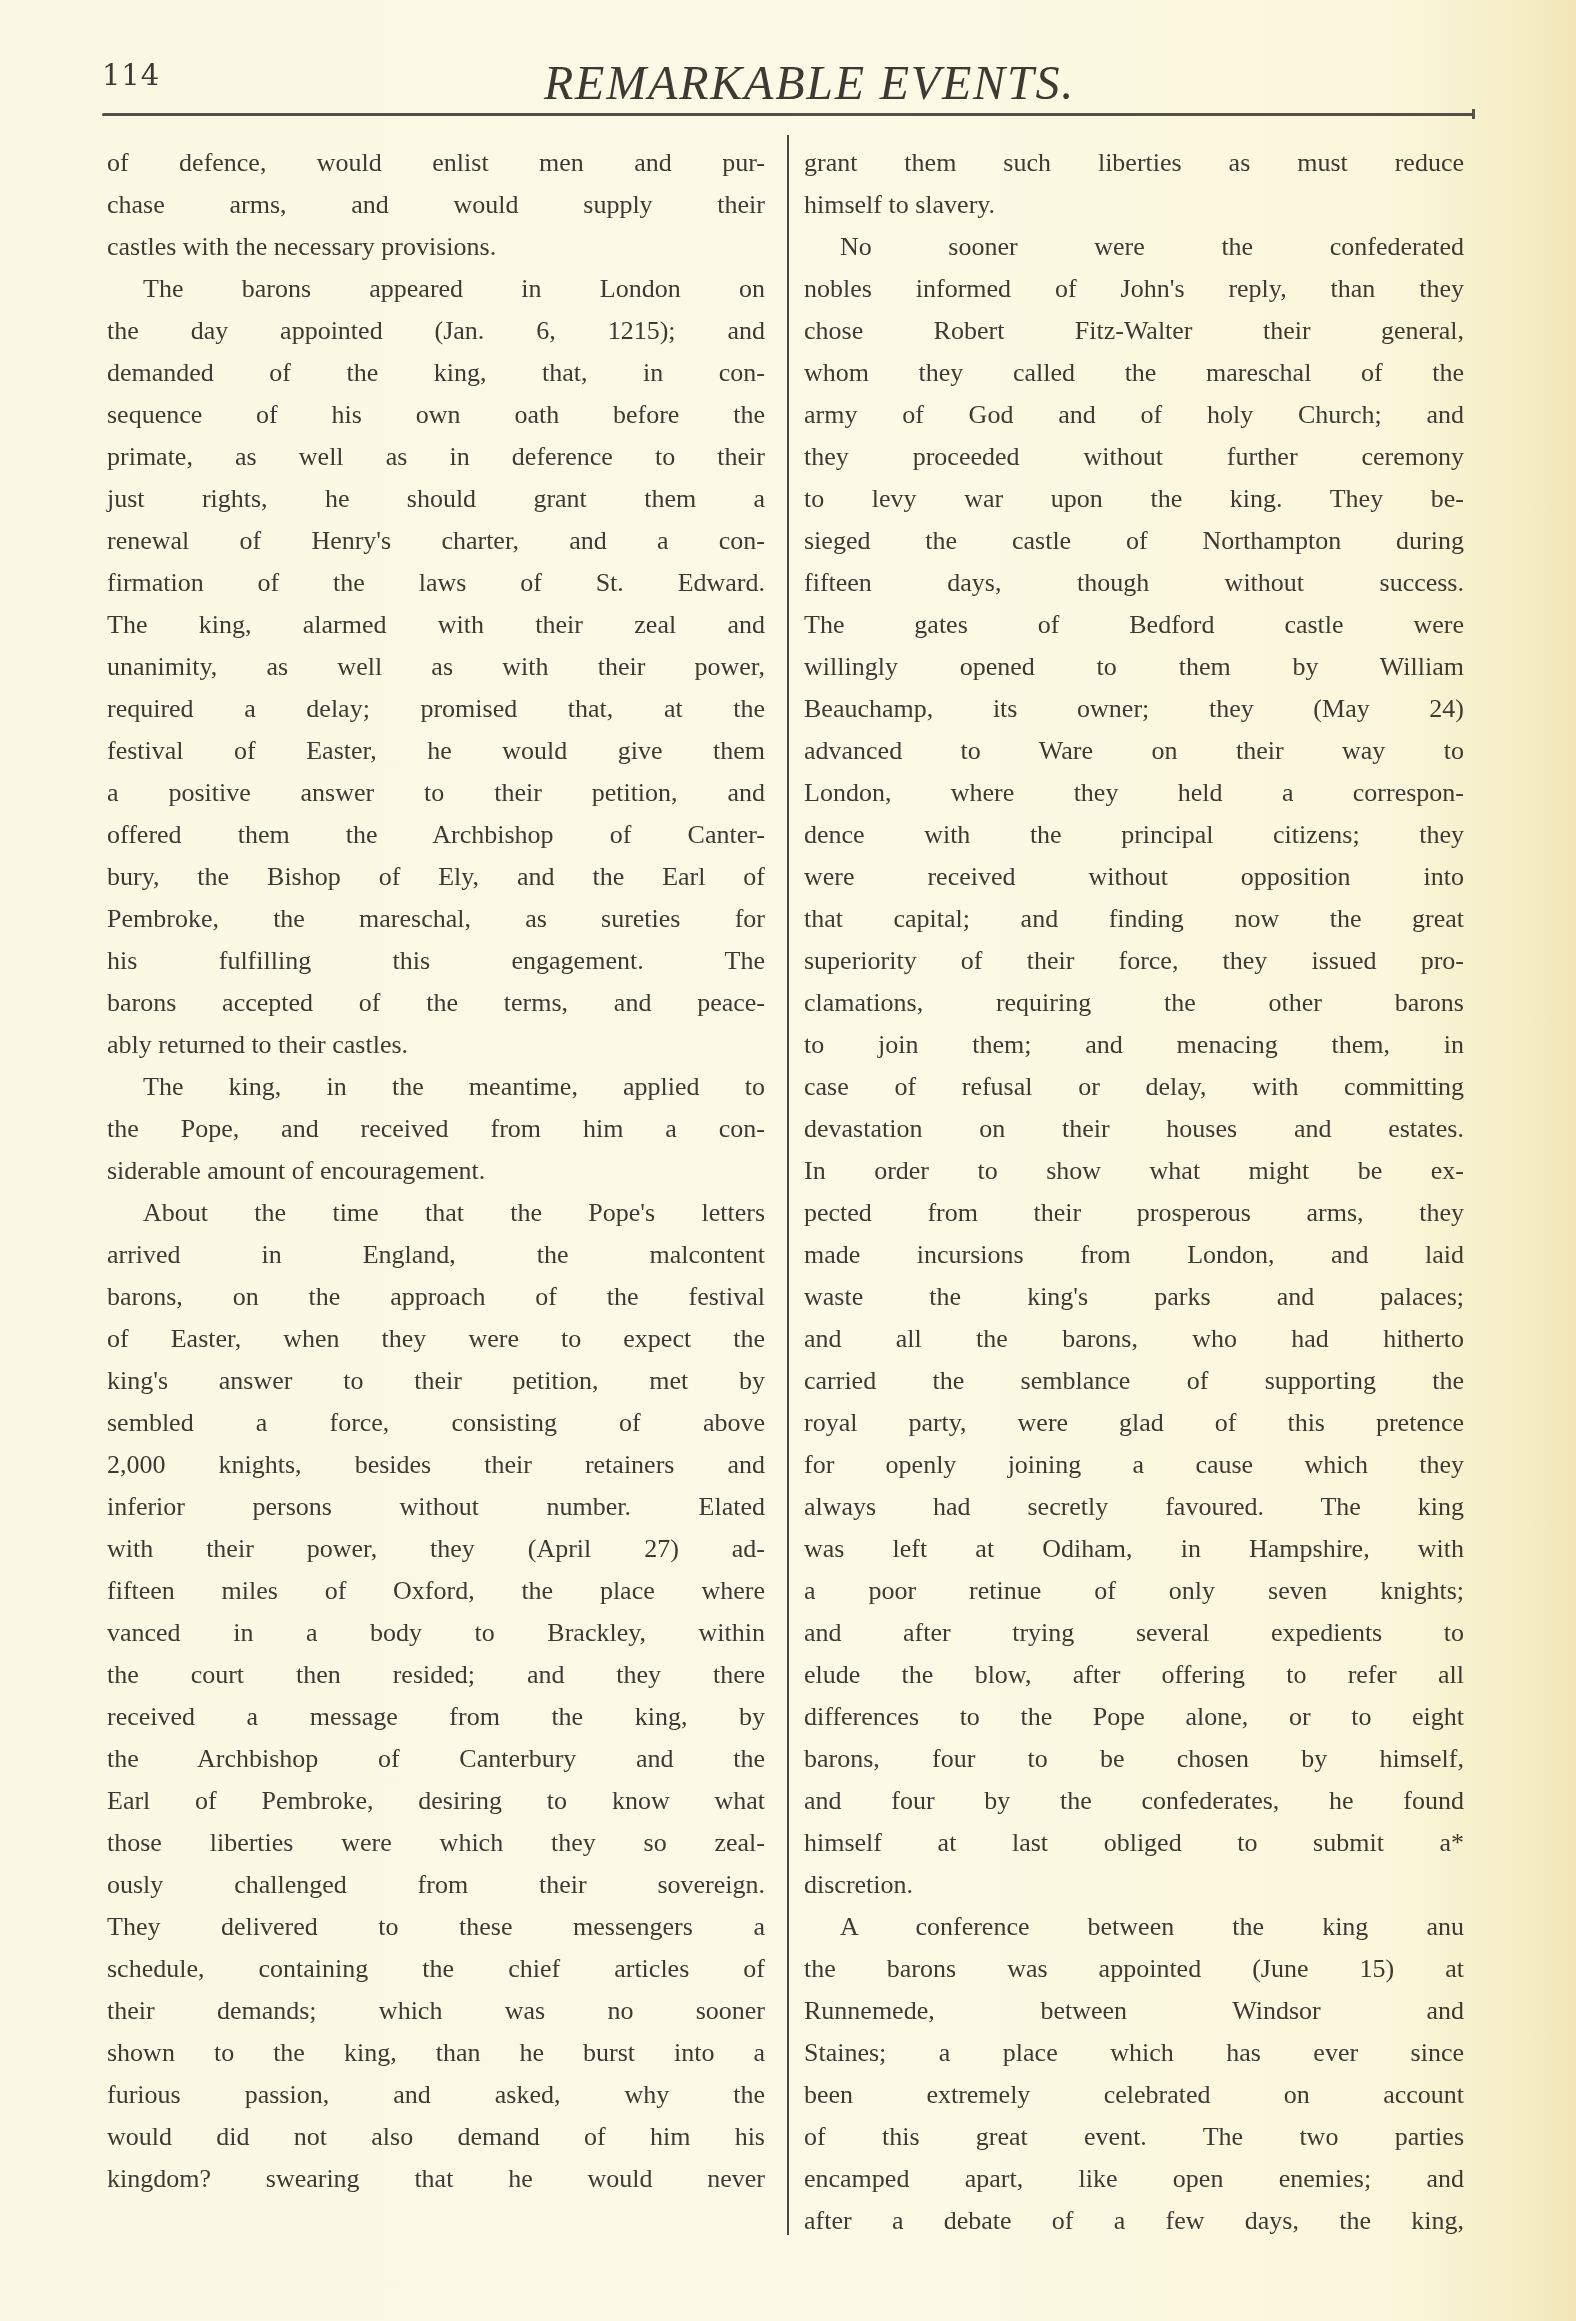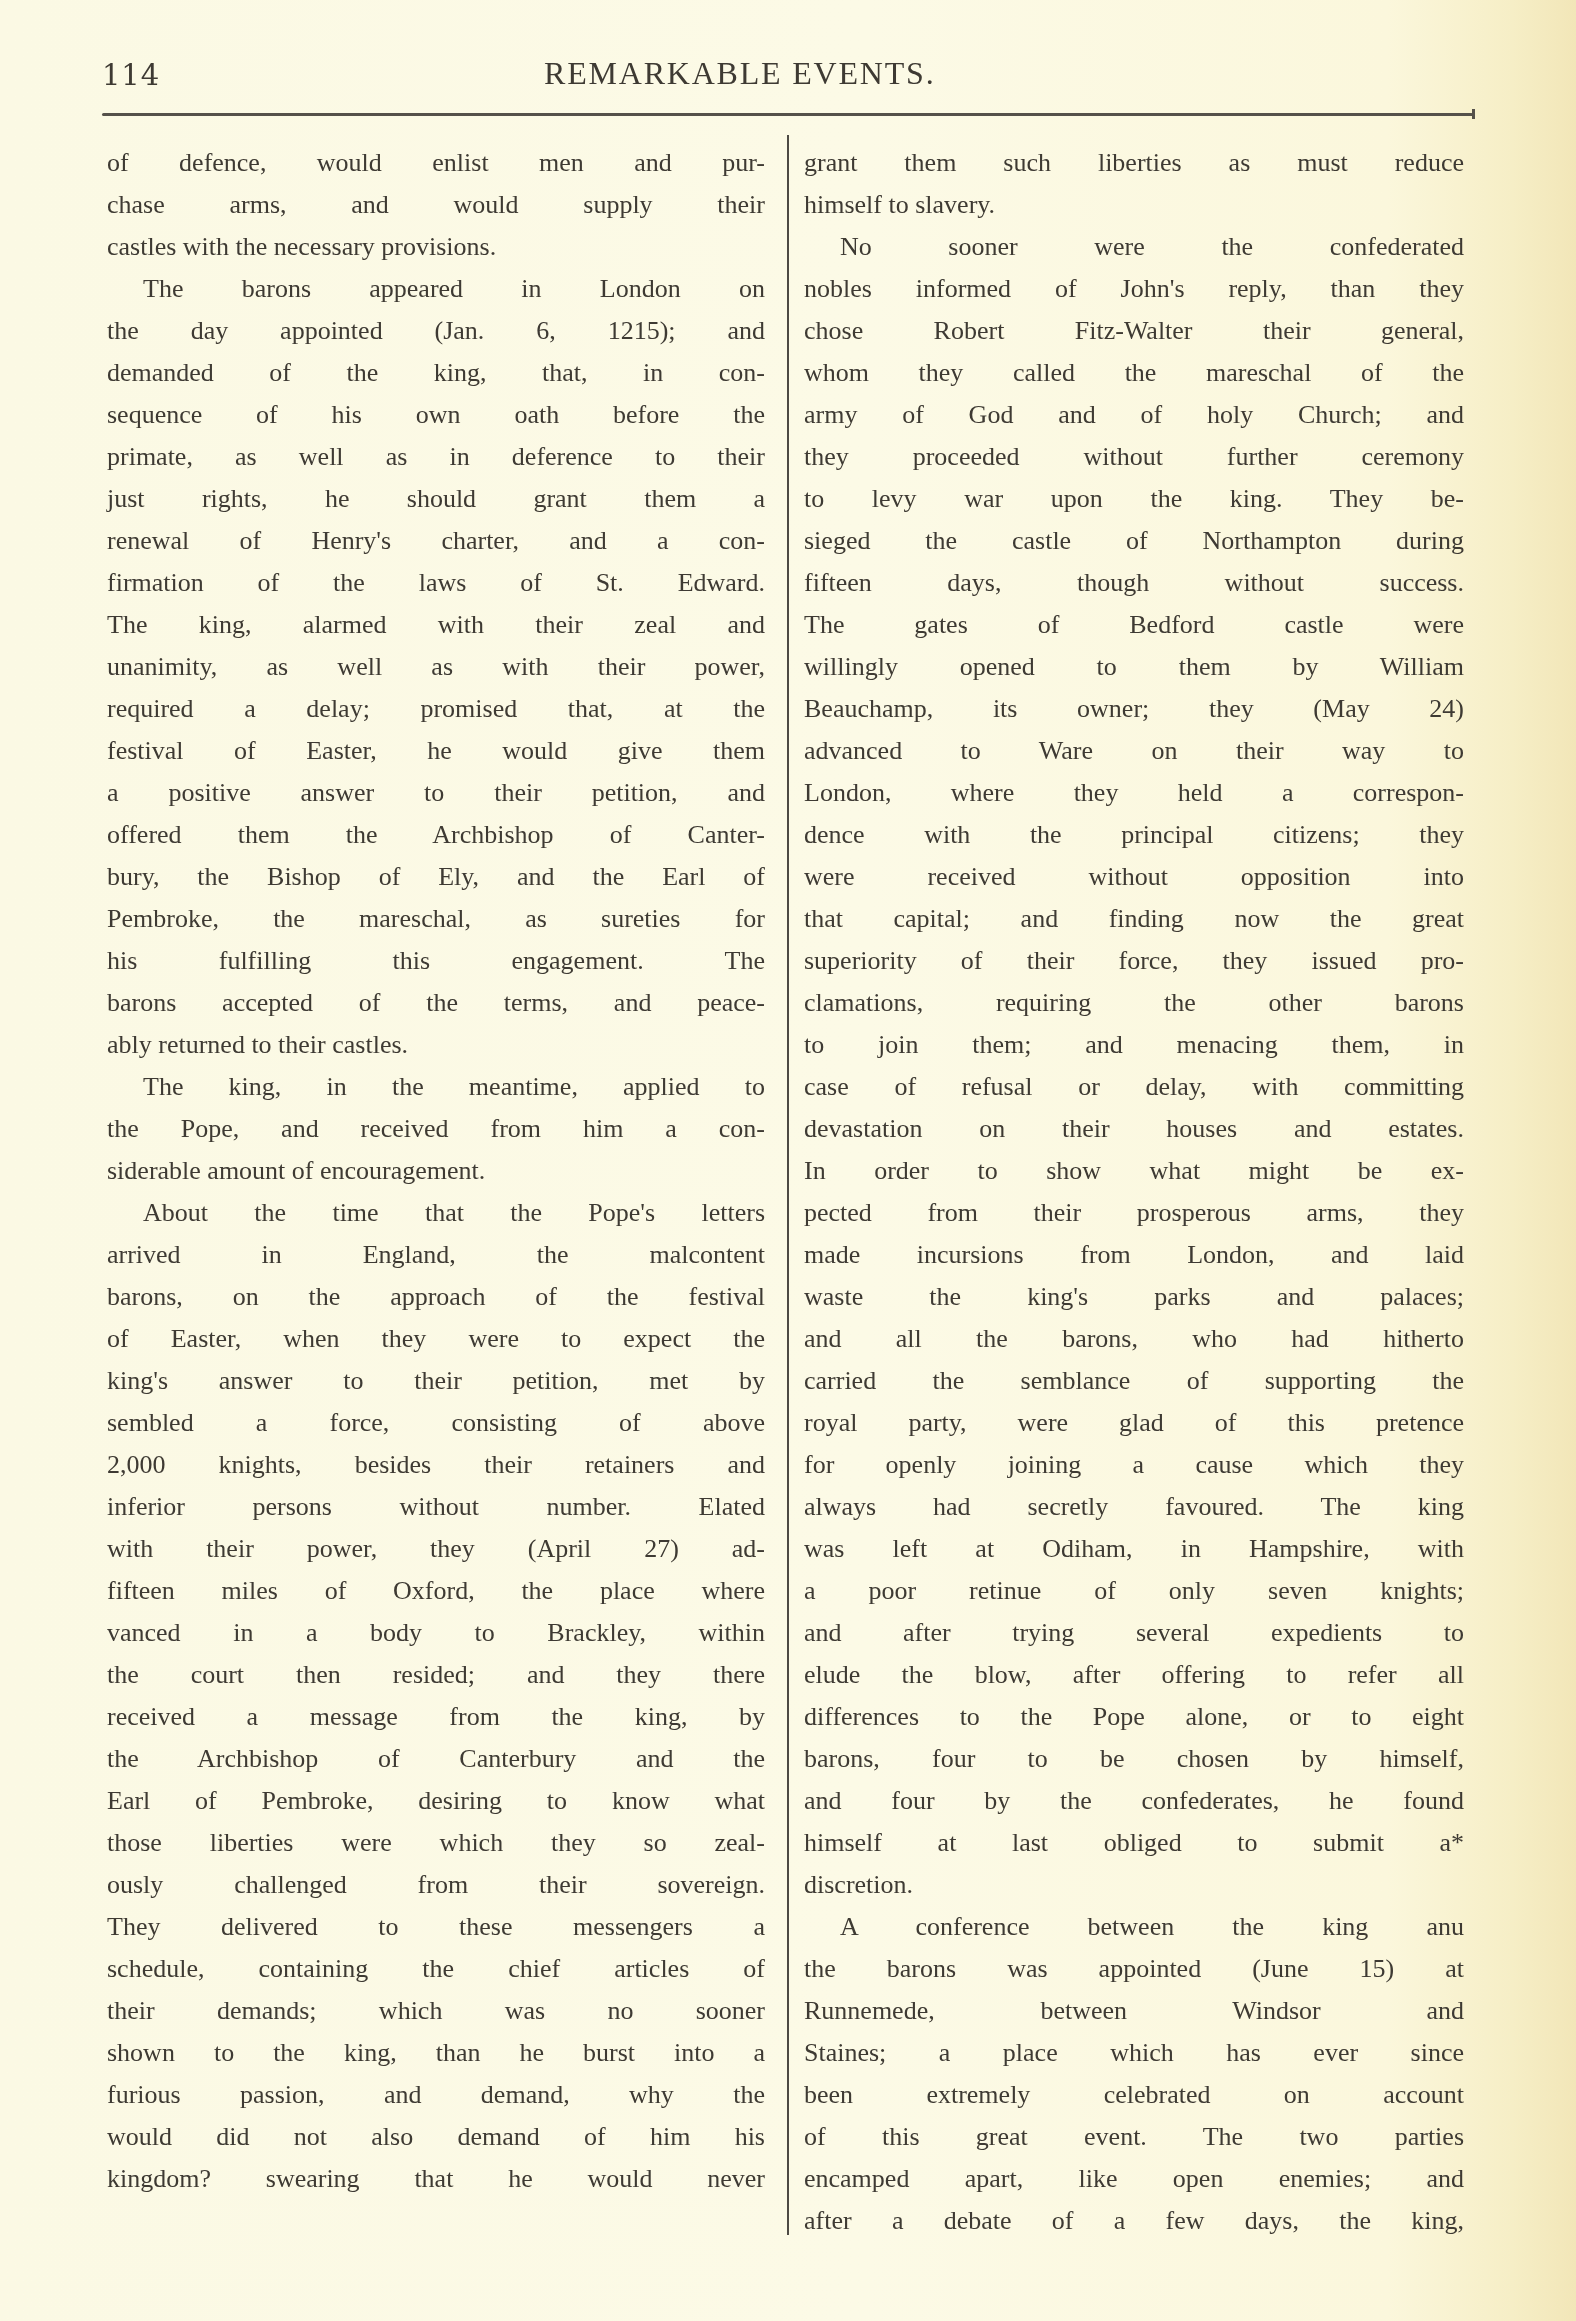--- a/index.html
+++ b/index.html
@@ -9,21 +9,21 @@
     font-family: "DejaVu Serif", "Liberation Serif", serif;
     color:#3e3a33;
     position:relative;
   }
   .page-number {
     position:absolute; left:102px; top:58px;
     font-size:29px; letter-spacing:0.9px;
   }
   .running-title {
     position:absolute; left:544px; top:55px;
-    font-size:32px; letter-spacing:1.8px;
+    font-size:48px; font-style:italic; letter-spacing:1.8px;
     font-family: "Liberation Serif", "DejaVu Serif", serif;
   }
   .header-rule {
     position:absolute; left:102px; top:113px; width:1371px; height:2.7px;
     background:#55514a; border-radius:1.8px;
   }
   .header-rule::after {
     content:""; position:absolute; right:-1.8px; top:-4.5px; width:2.7px; height:10px; background:#55514a;
   }
   .column {
@@ -92,21 +92,21 @@
       <span class="line">the court then resided; and they there</span>
       <span class="line">received a message from the king, by</span>
       <span class="line">the Archbishop of Canterbury and the</span>
       <span class="line">Earl of Pembroke, desiring to know what</span>
       <span class="line">those liberties were which they so zeal-</span>
       <span class="line">ously challenged from their sovereign.</span>
       <span class="line">They delivered to these messengers a</span>
       <span class="line">schedule, containing the chief articles of</span>
       <span class="line">their demands; which was no sooner</span>
       <span class="line">shown to the king, than he burst into a</span>
-      <span class="line">furious passion, and demand, why the</span>
+      <span class="line">furious passion, and asked, why the</span>
       <span class="line">would did not also demand of him his</span>
       <span class="line">kingdom? swearing that he would never</span>
     </div>
   <div class="column-divider"></div>
   <div class="column col-right" id="col-right">
       <span class="line">grant them such liberties as must reduce</span>
       <span class="line last">himself to slavery.</span>
       <span class="line indent">No sooner were the confederated</span>
       <span class="line">nobles informed of John's reply, than they</span>
       <span class="line">chose Robert Fitz-Walter their general,</span>

